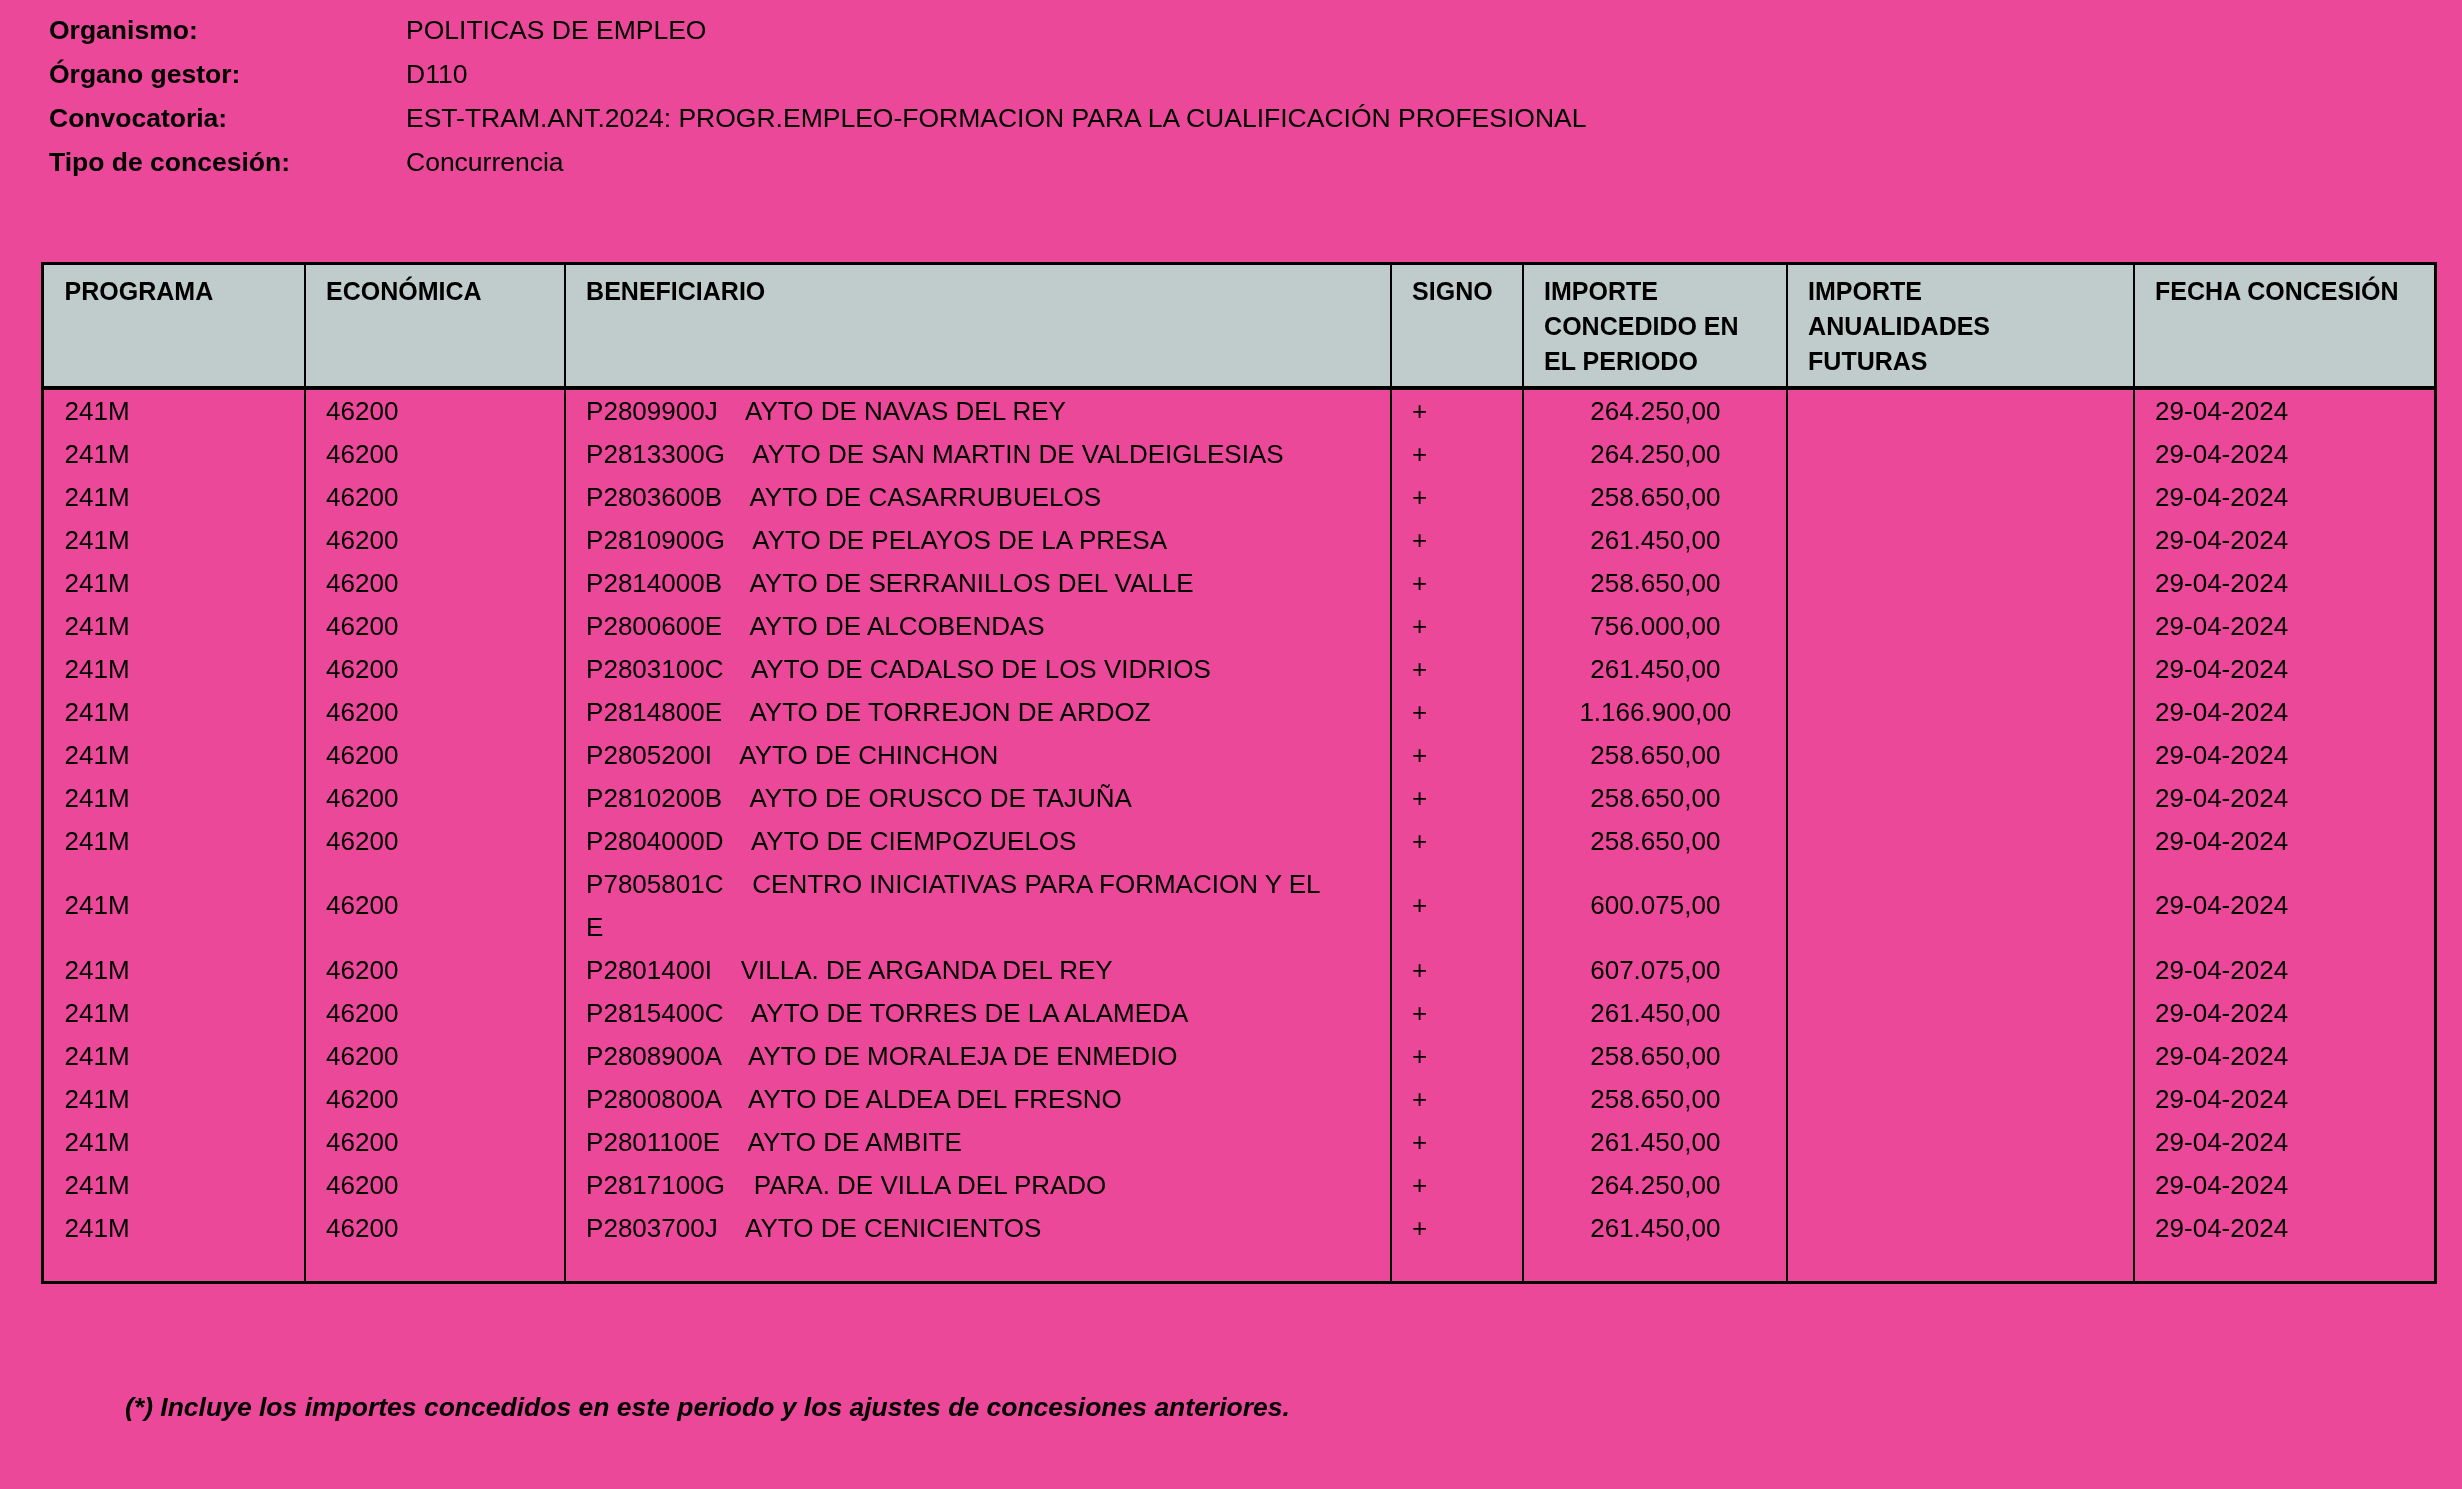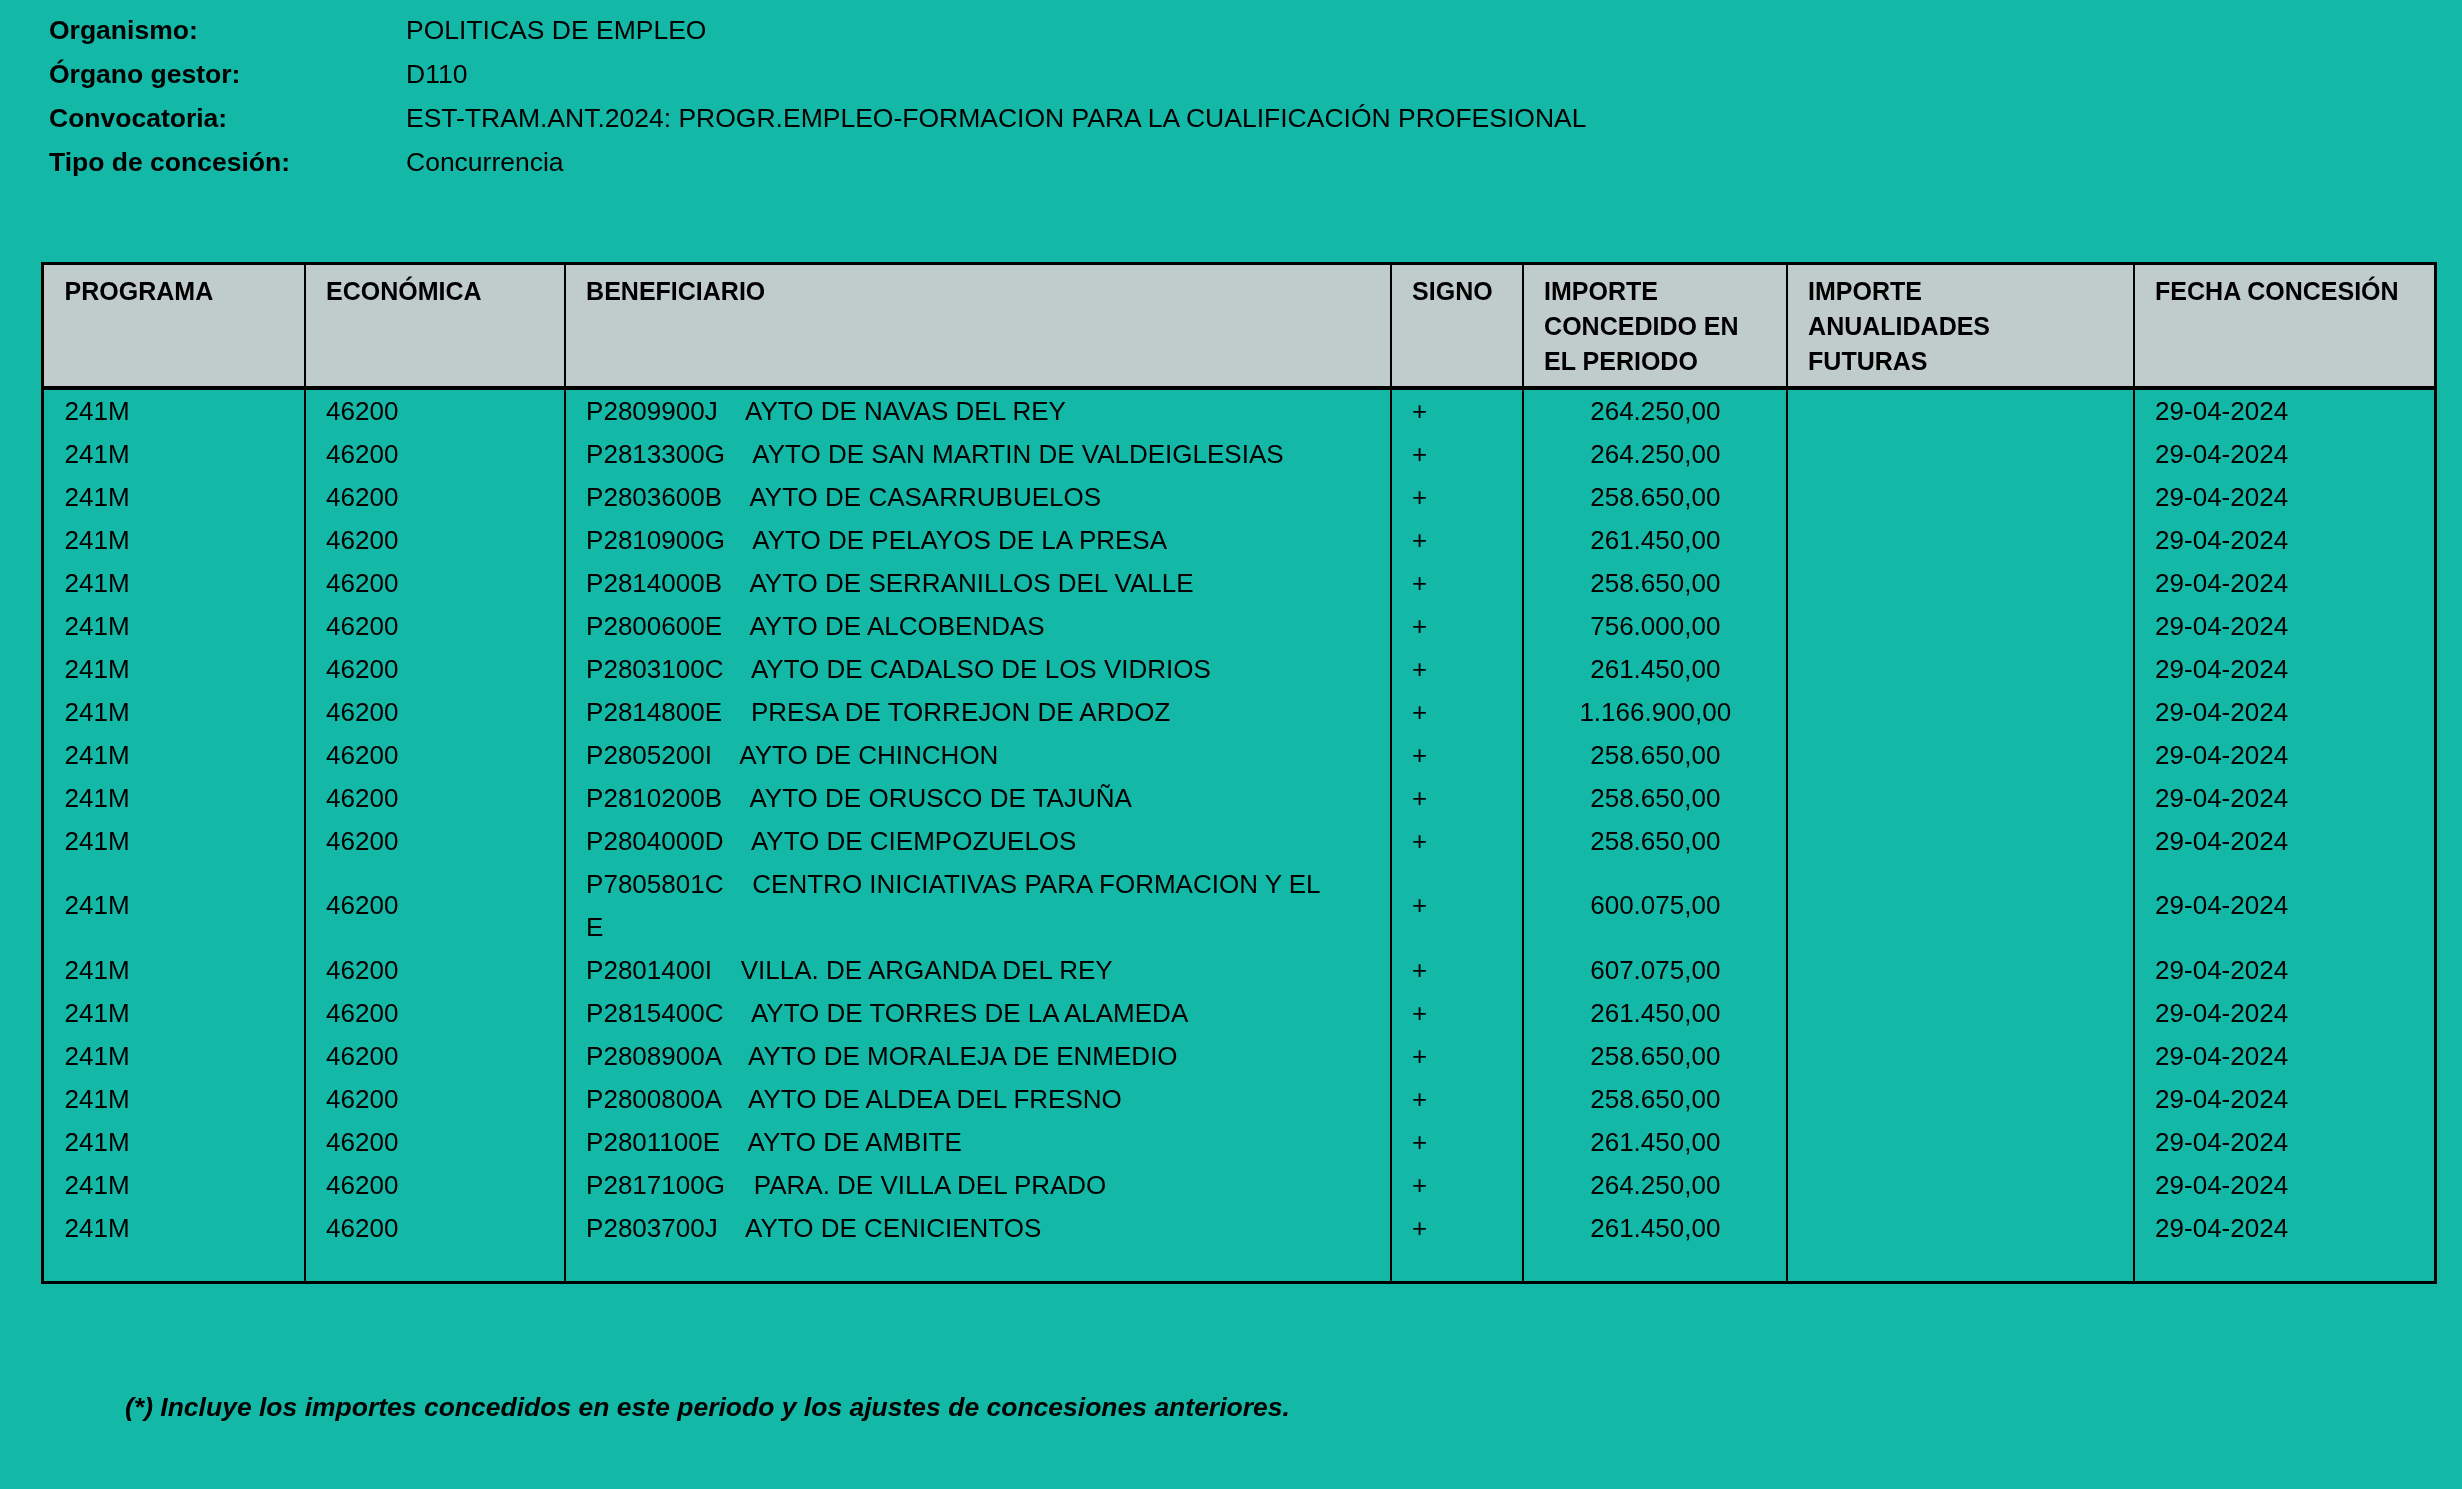--- a/index.html
+++ b/index.html
@@ -1,20 +1,20 @@
 <!DOCTYPE html>
 <html style="font-size:11.8px"><head>
 <meta charset="utf-8">
 <style>
   html, body { margin: 0; padding: 0; background: #ffffff; }
   .page {
     position: relative;
     width: 2462px;
     height: 1489px;
-    background: #14b8a6;
+    background: #ec4899;
     font-family: "Liberation Sans", sans-serif;
     color: #000000;
     overflow: hidden;
   }
 
   
   .meta {
     position: absolute;
     left: 49px;
     top: 8.8px;
@@ -205,21 +205,21 @@
     <td class="c-beneficiario">P2803100C    AYTO DE CADALSO DE LOS VIDRIOS</td>
     <td class="c-signo">+</td>
     <td class="c-importe-concedido">261.450,00</td>
     <td class="c-importe-anualidades"></td>
     <td class="c-fecha-concesion">29-04-2024</td>
   </tr>
 
   <tr>
     <td class="c-programa">241M</td>
     <td class="c-economica">46200</td>
-    <td class="c-beneficiario">P2814800E    PRESA DE TORREJON DE ARDOZ</td>
+    <td class="c-beneficiario">P2814800E    AYTO DE TORREJON DE ARDOZ</td>
     <td class="c-signo">+</td>
     <td class="c-importe-concedido">1.166.900,00</td>
     <td class="c-importe-anualidades"></td>
     <td class="c-fecha-concesion">29-04-2024</td>
   </tr>
 
   <tr>
     <td class="c-programa">241M</td>
     <td class="c-economica">46200</td>
     <td class="c-beneficiario">P2805200I    AYTO DE CHINCHON</td>

